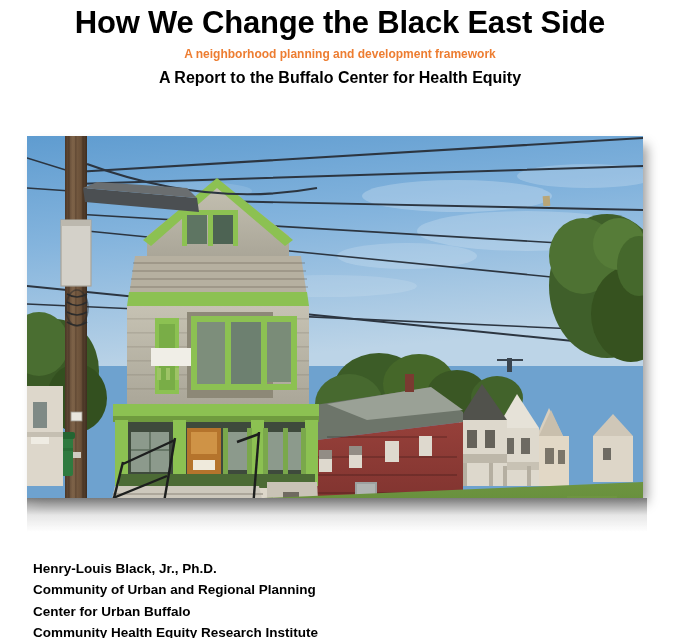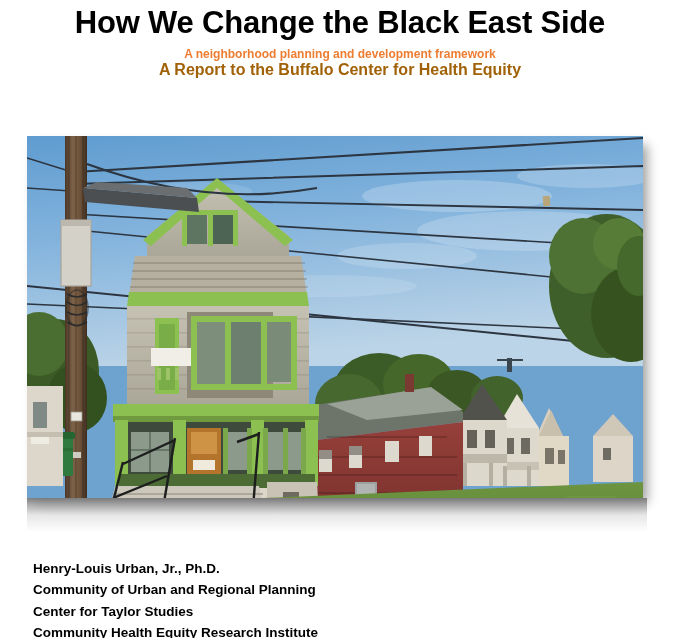--- a/index.html
+++ b/index.html
@@ -32,22 +32,22 @@
   .doc-subtitle {
     font-size: 12px;
     font-weight: bold;
     color: #ED7D31;
     margin: 7px 0 0 0;
     line-height: 1.1;
   }
   .doc-report-line {
     font-size: 16px;
     font-weight: bold;
-    color: #a16207;
-    margin: 0 0 0 0;
+    color: #000000;
+    margin: 8px 0 0 0;
     line-height: 1.1;
   }
 
   
   .photo-wrap {
     position: absolute;
     left: 27px;
     top: 136px;
     width: 616px;
     height: 362px;
@@ -657,17 +657,17 @@
       </g>
 
       <rect x="0" y="0" width="616" height="362" fill="none" stroke="none"></rect>
     </svg>
   </div>
   <div class="photo-shadow"></div>
 </div>
 <div class="photo-reflection"></div>
 
 <div class="author-block">
-  <div>Henry-Louis Urban, Jr., Ph.D.</div>
+  <div>Henry-Louis Black, Jr., Ph.D.</div>
   <div>Community of Urban and Regional Planning</div>
-  <div>Center for Taylor Studies</div>
+  <div>Center for Urban Buffalo</div>
   <div>Community Health Equity Research Institute</div>
 </div>
 
 </body></html>

